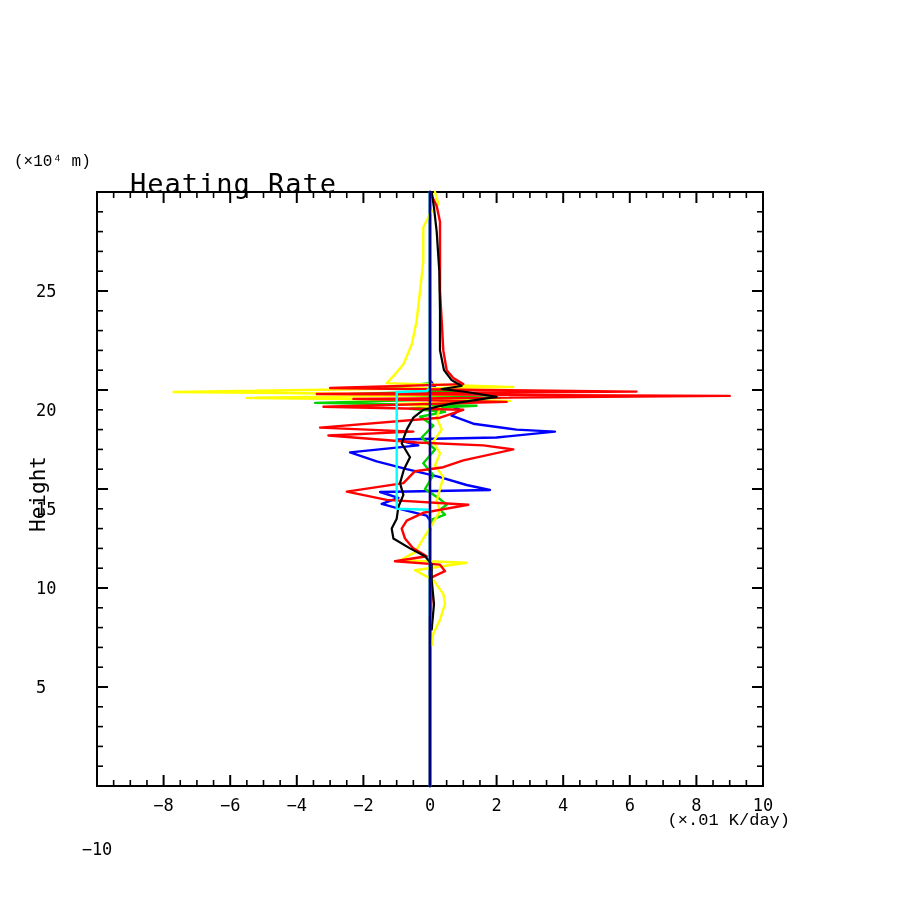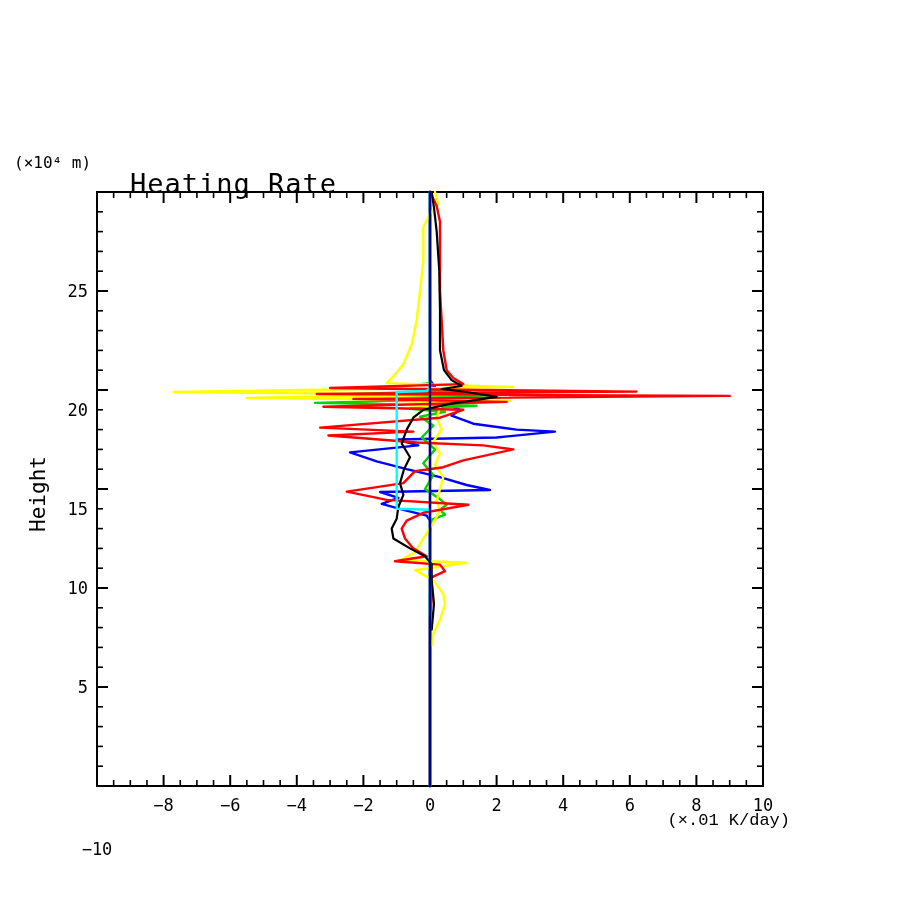--- a/index.html
+++ b/index.html
@@ -3,27 +3,27 @@
 <meta charset="utf-8">
 <style>
   html,body{margin:0;padding:0;background:#ffffff;}
   #figure{
     position:relative;width:904px;height:904px;background:#ffffff;overflow:hidden;
     font-family:"DejaVu Sans Mono","Liberation Mono",monospace;color:#000;
   }
   #plot{position:absolute;left:0;top:0;}
   .txt{position:absolute;white-space:pre;}
   #chart-title{left:130px;top:124px;width:600px;font-size:27px;letter-spacing:1px;margin-top:44px;}
-  #y-axis-unit{left:14px;top:153px;font-size:16px;}
+  #y-axis-unit{left:14px;top:153px;font-size:16px;font-family:Liberation Mono, monospace;}
   #y-axis-label{left:-26px;top:482px;width:128px;height:24px;text-align:center;font-size:21px;
     transform:rotate(-90deg);}
   #x-axis-unit{left:650px;top:811px;width:140px;text-align:right;font-size:17px;font-family:Liberation Mono, monospace;}
   #legend-caption{left:54px;top:875px;font-size:15.5px;}
   .xtick-label{position:absolute;width:64px;text-align:center;font-size:17px;}
-  .ytick-label{position:absolute;width:52px;text-align:right;font-size:17px;}
+  .ytick-label{position:absolute;width:52px;font-size:17px;}
 </style>
 </head>
 <body>
 
 <div id="figure">
   <svg id="plot" width="904" height="904" viewBox="0 0 904 904" xmlns="http://www.w3.org/2000/svg">
       <rect x="97" y="192" width="666" height="594" fill="none" stroke="#000" stroke-width="2"></rect>
       <g stroke="#000" stroke-width="1.6">
         <line x1="113.65" y1="785" x2="113.65" y2="780"></line>
         <line x1="113.65" y1="193" x2="113.65" y2="198"></line>

